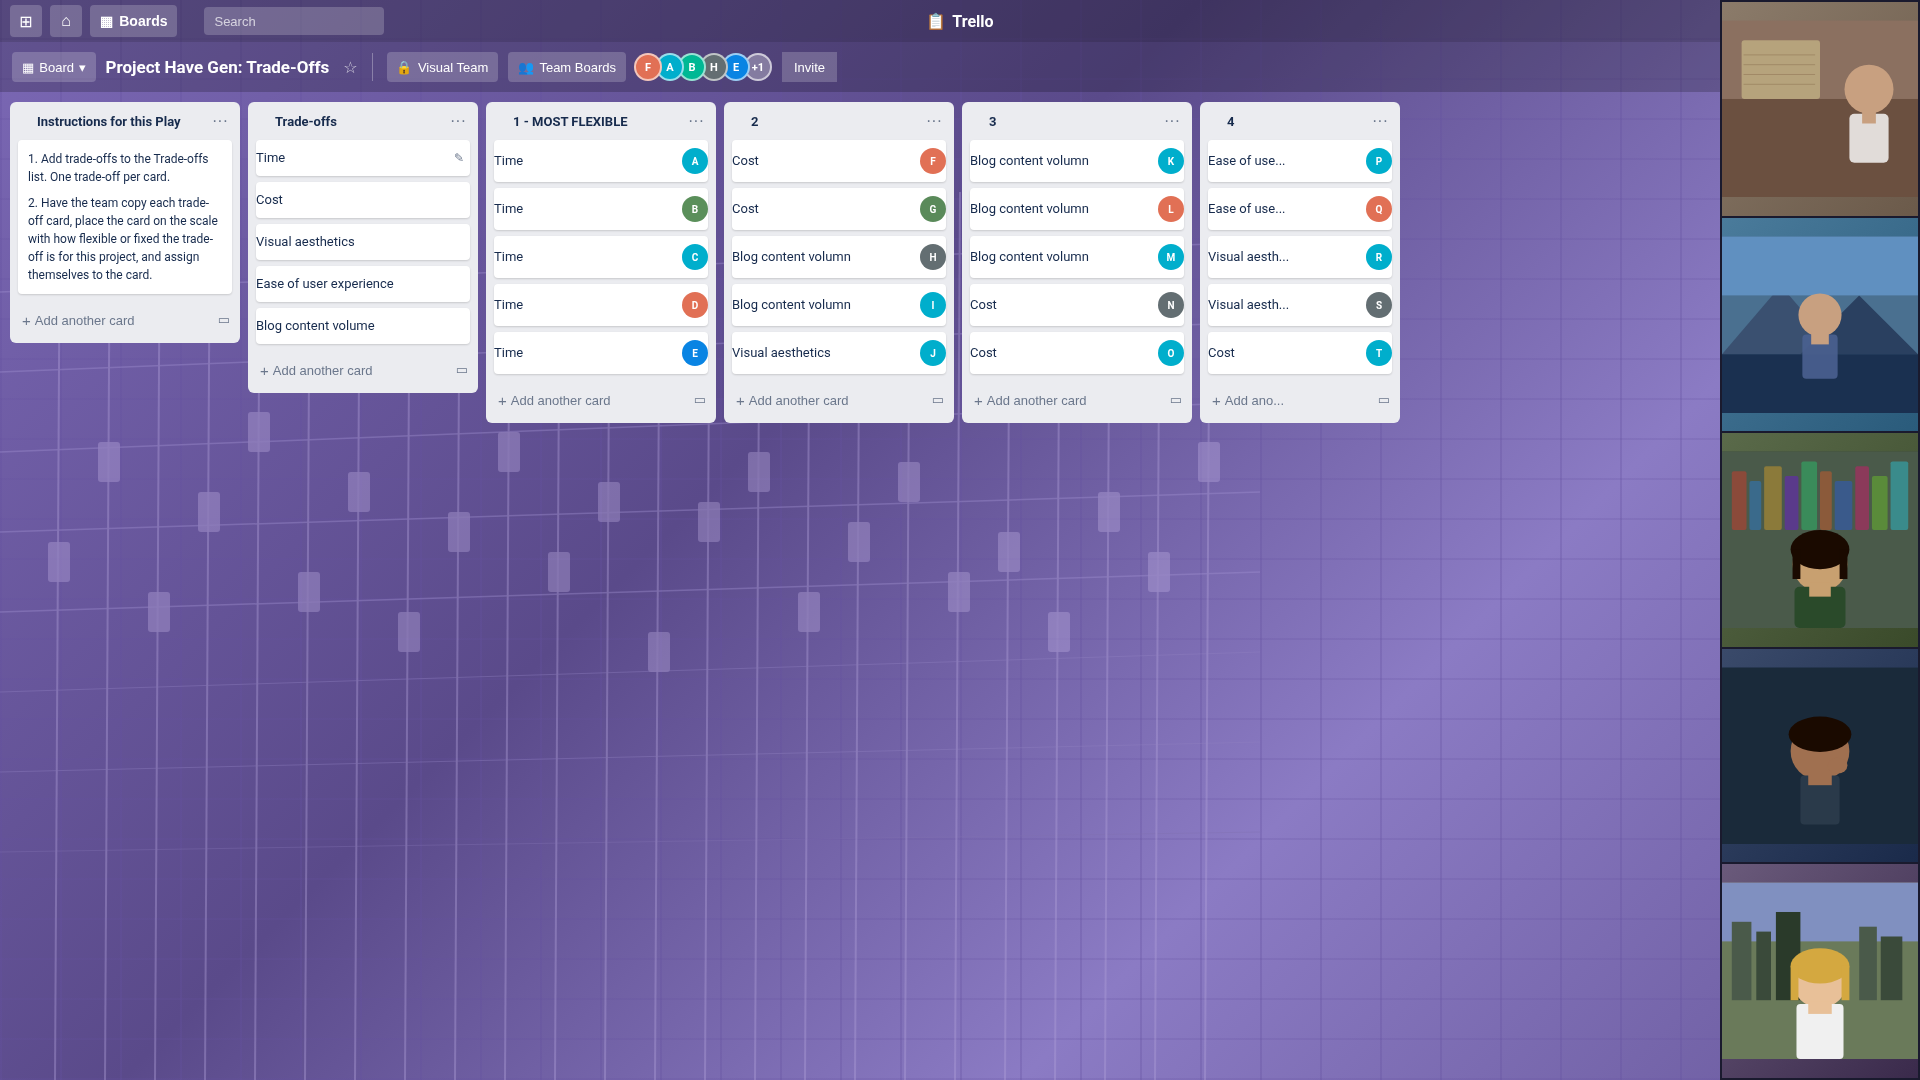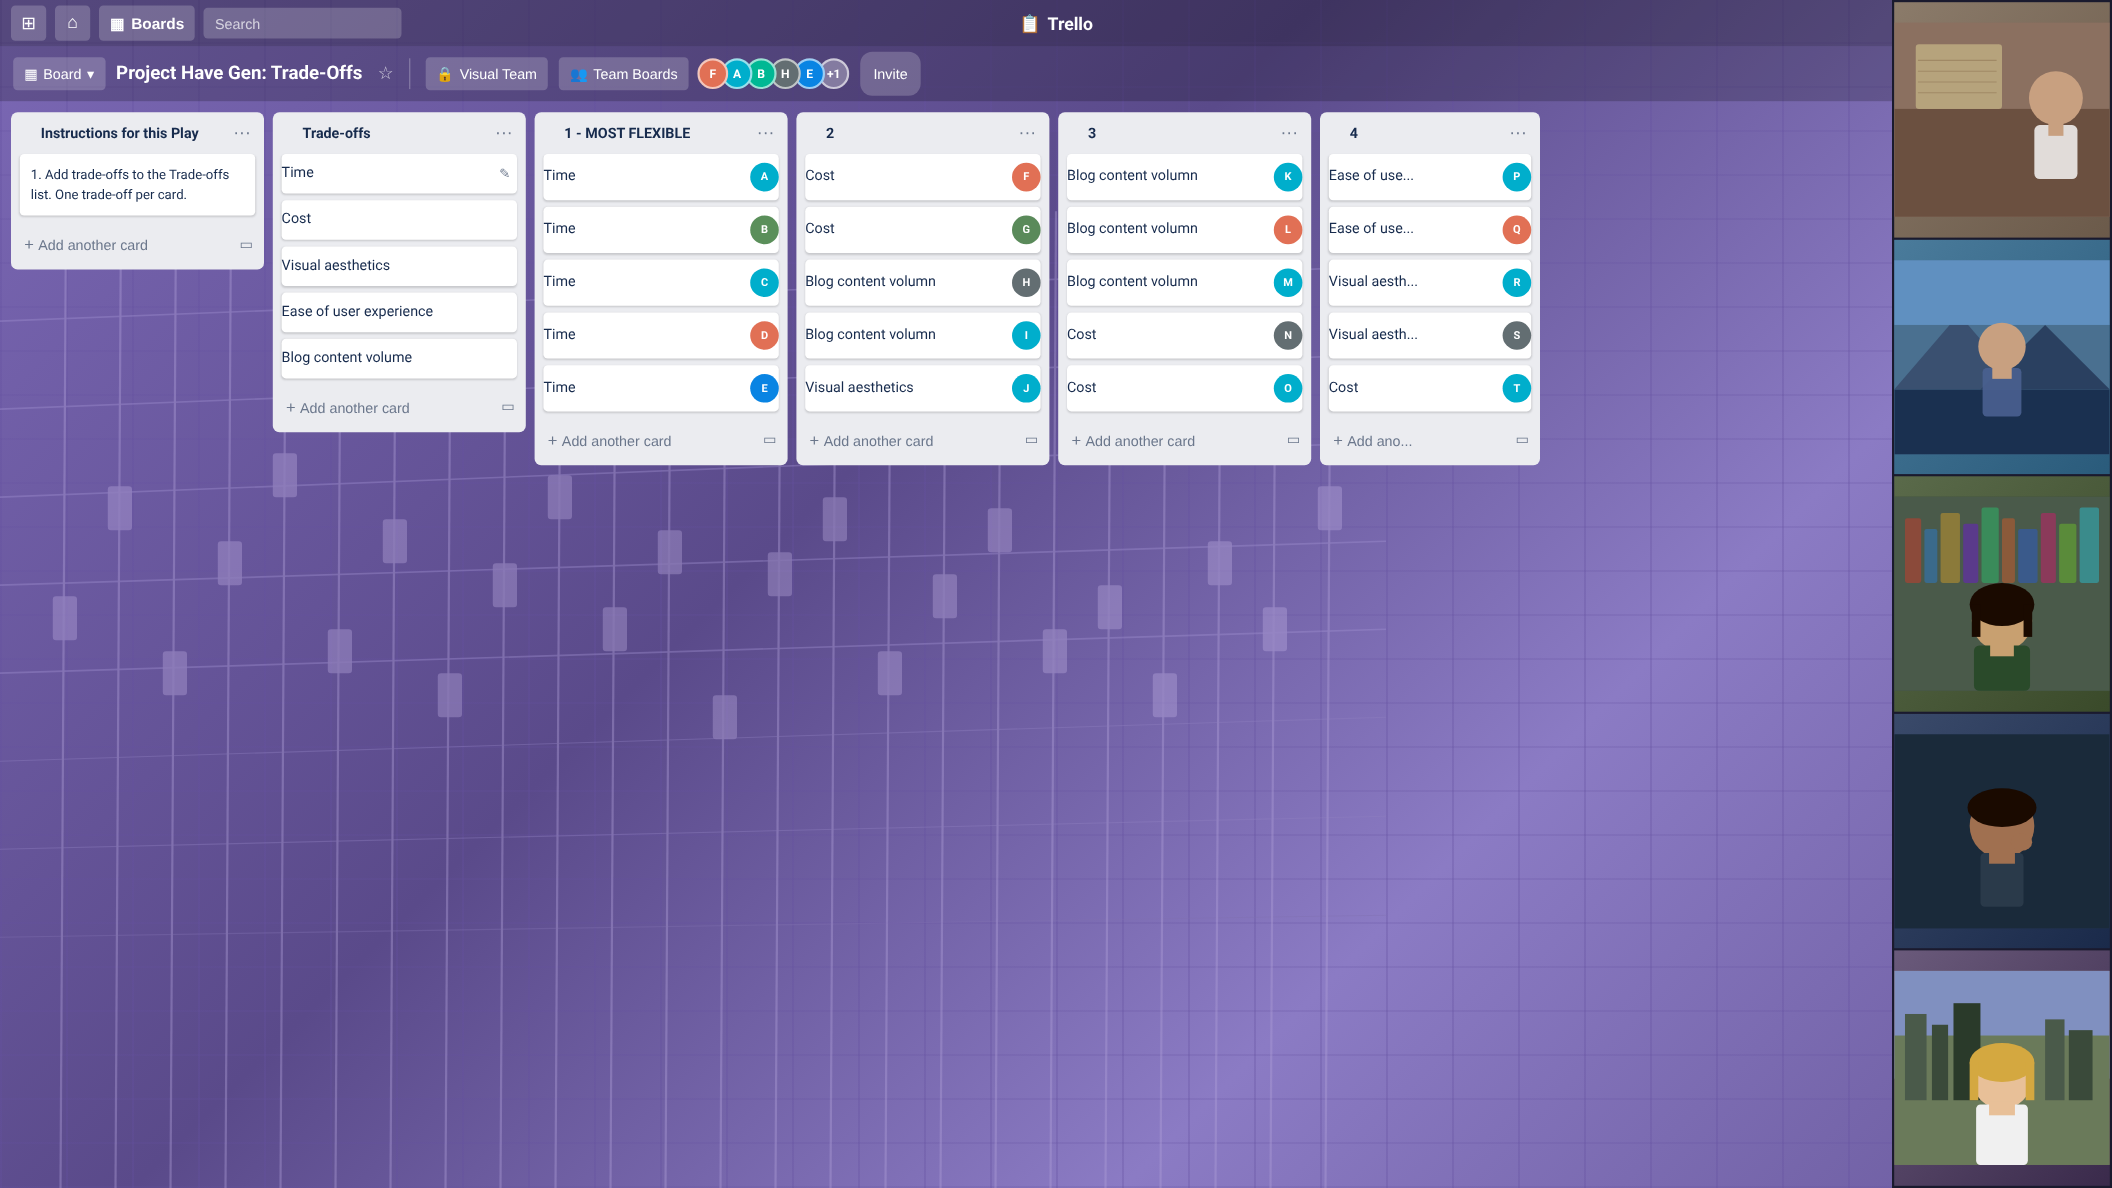--- a/index.html
+++ b/index.html
@@ -41,21 +41,21 @@
     }
     .trello-logo {
       position: absolute; left: 50%; transform: translateX(-50%);
       display: flex; align-items: center; gap: 6px;
       color: white; font-size: 16px; font-weight: 700;
     }
     .nav-search {
       background: rgba(255,255,255,0.2);
       border: none; border-radius: 4px;
       color: white; padding: 4px 10px; font-size: 13px;
-      width: 180px; height: 28px;
+      width: 180px; height: 28px; margin-left: 19px;
     }
     .nav-search::placeholder { color: rgba(255,255,255,0.7); }
 
     
     #subheader {
       display: flex;
       align-items: center;
       height: 50px;
       padding: 0 12px;
       background: rgba(0,0,0,0.2);
@@ -79,23 +79,23 @@
     .avatars-row { display: flex; align-items: center; margin-left: 4px; }
     .avatar-sm {
       width: 28px; height: 28px; border-radius: 50%;
       border: 2px solid rgba(255,255,255,0.6);
       margin-left: -6px; font-size: 11px;
       display: flex; align-items: center; justify-content: center;
       font-weight: 700; color: white;
     }
     .invite-btn {
       background: rgba(255,255,255,0.2);
-      border: none; border-radius: 11px;
+      border: none; border-radius: 0;
       color: white; font-size: 13px; font-weight: 500;
-      padding: 4px 12px; cursor: pointer; height: 40px;
+      padding: 4px 12px; cursor: pointer; height: 30px;
     }
 
     
     #board-bg {
       position: absolute;
       top: 0; left: 0; right: 0; bottom: 0;
       background: linear-gradient(135deg, #7b68b5 0%, #5a4a8a 40%, #8b7bc4 70%, #6b5b9e 100%);
       z-index: 0;
     }
     #board-bg::after {
@@ -383,20 +383,21 @@
 
 <div id="board-area">
 
   <div class="list">
     <div class="list-header">
       <span class="list-title">Instructions for this Play</span>
       <button class="list-menu-btn">···</button>
     </div>
     <div class="instructions-card">
       <p>1. Add trade-offs to the Trade-offs list. One trade-off per card.</p>
+      <p>2. Have the team copy each trade-off card, place the card on the scale with how flexible or fixed the trade-off is for this project, and assign themselves to the card.</p>
     </div>
     <div style="display:flex;align-items:center;justify-content:space-between;margin-top:4px;">
       <button class="add-card-btn">
         <span class="add-card-icon">+</span>
         <span>Add another card</span>
       </button>
       <button class="card-archive-btn">▭</button>
     </div>
   </div>
 

